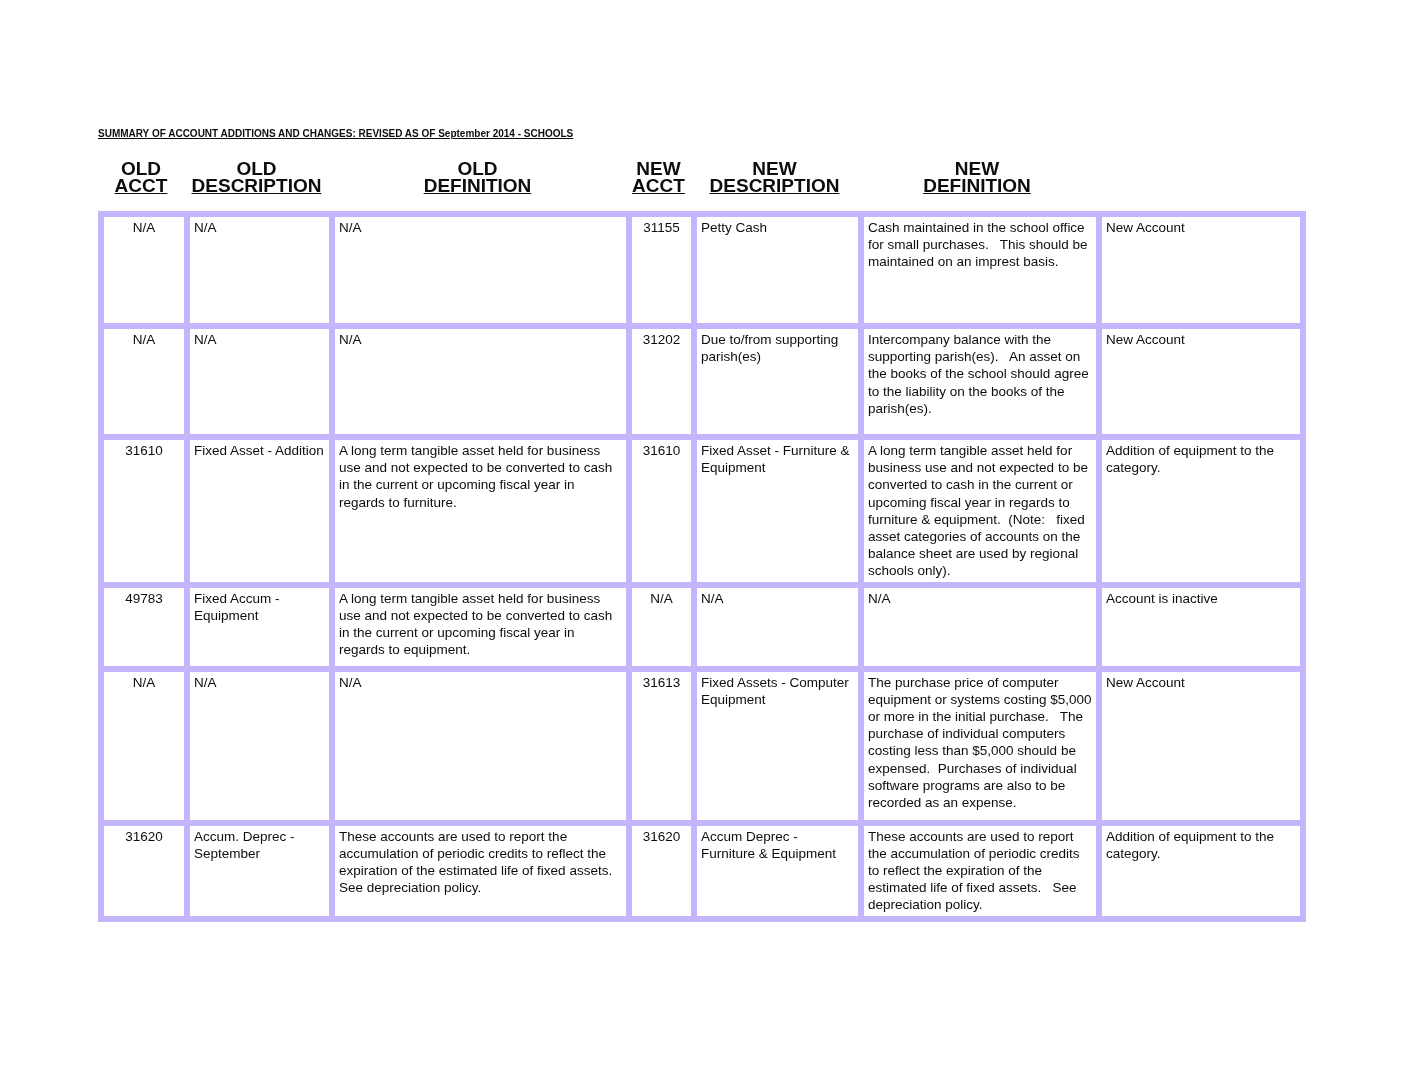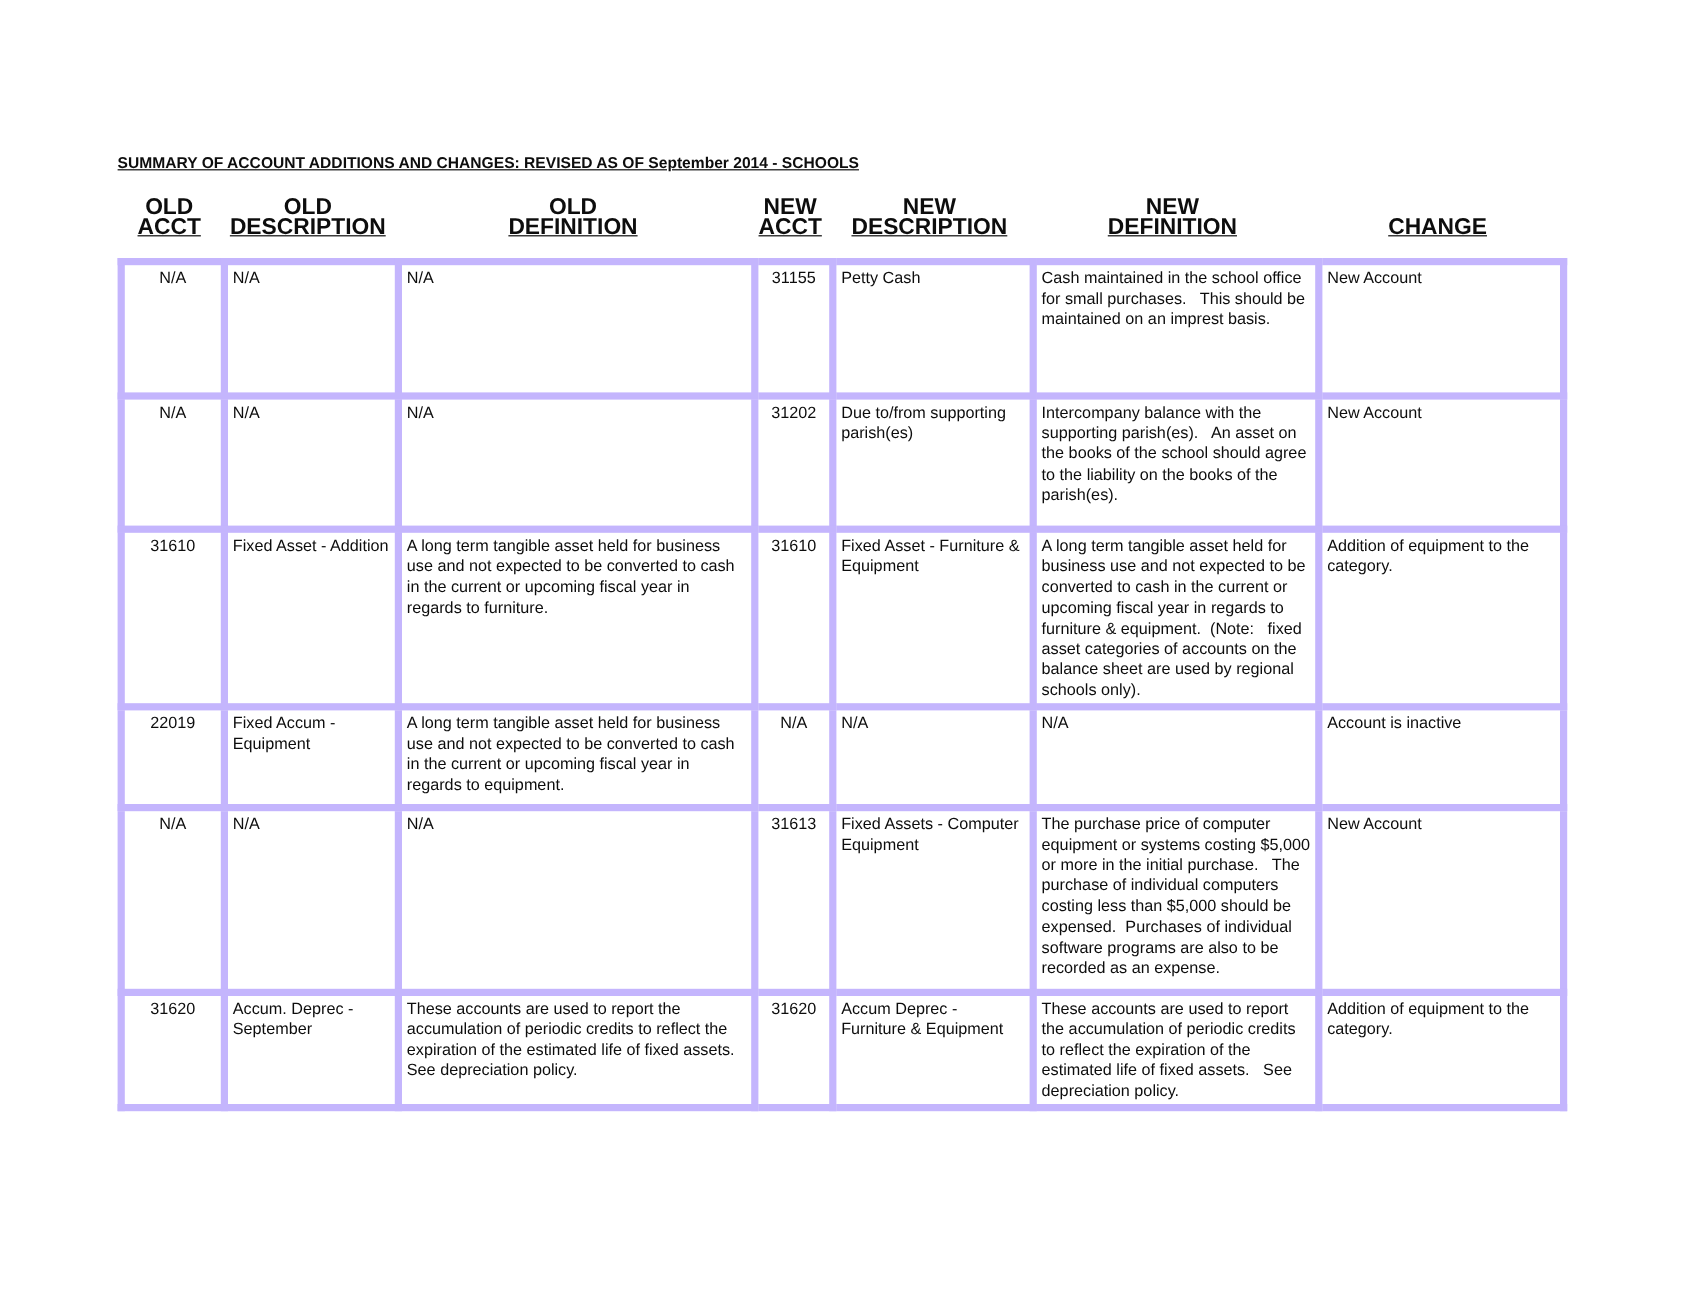--- a/index.html
+++ b/index.html
@@ -15,21 +15,21 @@
     position: relative;
     overflow: hidden;
   }
   .doc {
     position: absolute;
     top: 128px;
     left: 98px;
     width: 1210px;
   }
   .title {
-    font-size: 13px;
+    font-size: 10px;
     font-weight: bold;
     text-decoration: underline;
     margin: 0;
     white-space: nowrap;
   }
   .col-headers {
     display: grid;
     grid-template-columns: 86px 145px 297px 65px 167px 238px 204px;
     margin-top: 21px;
     font-size: 19px;
@@ -96,24 +96,20 @@
       <span class="h2">ACCT</span>
     </div>
     <div class="col-header">
       <span class="h1">NEW</span>
       <span class="h2">DESCRIPTION</span>
     </div>
     <div class="col-header">
       <span class="h1">NEW</span>
       <span class="h2">DEFINITION</span>
     </div>
-    <div class="col-header">
-      <span class="h1"></span>
-      <span class="h2">CHANGE</span>
-    </div>
   </div>
 
   <table class="acct-table">
     <colgroup>
       <col style="width:86px">
       <col style="width:145px">
       <col style="width:297px">
       <col style="width:65px">
       <col style="width:167px">
       <col style="width:238px">
@@ -141,21 +137,21 @@
       <tr class="r3">
         <td class="acct">31610</td>
         <td>Fixed Asset - Addition</td>
         <td>A long term tangible asset held for business use and not expected to be converted to cash in the current or upcoming fiscal year in regards to furniture.</td>
         <td class="acct">31610</td>
         <td>Fixed Asset - Furniture &amp; Equipment</td>
         <td>A long term tangible asset held for business use and not expected to be converted to cash in the current or upcoming fiscal year in regards to furniture &amp; equipment.  (Note:   fixed asset categories of accounts on the balance sheet are used by regional schools only).</td>
         <td>Addition of equipment to the category.</td>
       </tr>
       <tr class="r4">
-        <td class="acct">22019</td>
+        <td class="acct">49783</td>
         <td>Fixed Accum - Equipment</td>
         <td>A long term tangible asset held for business use and not expected to be converted to cash in the current or upcoming fiscal year in regards to equipment.</td>
         <td class="acct">N/A</td>
         <td>N/A</td>
         <td>N/A</td>
         <td>Account is inactive</td>
       </tr>
       <tr class="r5">
         <td class="acct">N/A</td>
         <td>N/A</td>

